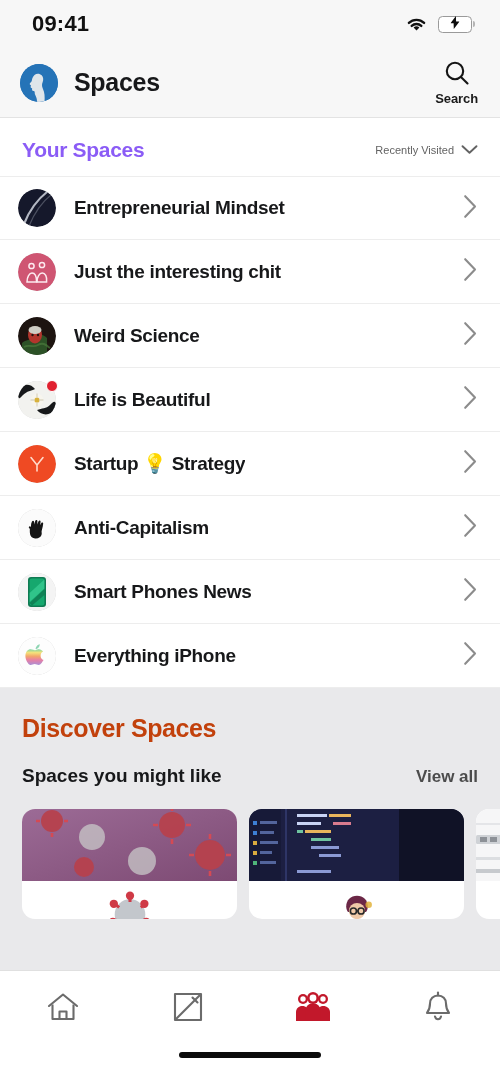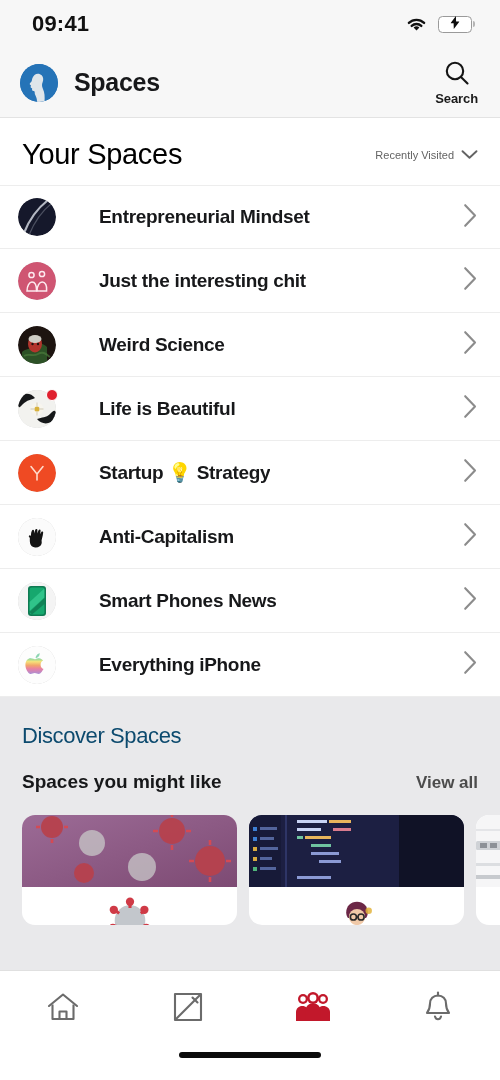--- a/index.html
+++ b/index.html
@@ -36,49 +36,49 @@
   }
   .avatar-me { width:38px; height:38px; border-radius:50%; background:#2573b7;
                position:relative; overflow:hidden; flex:0 0 38px; }
   .app-title { font-size:25px; font-weight:700; color:#17181a; margin-left:16px; letter-spacing:-.3px; }
   .search-btn { margin-left:auto; display:flex; flex-direction:column; align-items:center; gap:1px;text-align:right; }
   .search-label { font-size:13px; font-weight:700; color:#1a1a1a; letter-spacing:-.1px; }
 
   
   .your-spaces { padding:20px 22px 0 22px; background:#fff; }
   .ys-row { display:flex; align-items:center; justify-content:space-between; }
-  .ys-title { font-size:29px; font-weight:400; color:#000000; letter-spacing:-.3px; }
+  .ys-title { font-size:21px; font-weight:700; color:#8b5cf6; letter-spacing:-.3px; }
   .sort-ctl { display:flex; align-items:center; gap:7px; }
   .sort-label { font-size:11px; color:#636363; }
   .discover-pill {
     margin-top:14px; display:inline-flex; align-items:center; gap:9px;
     border:1.6px solid #4a5ae8; color:#4a5ae8; border-radius:22px;
     padding:8px 18px 8px 14px; background:#fff;
   }
   .discover-label { font-size:17px; color:#4a5ae8; font-weight:400; }
 
   
   .space-list { background:#fff; padding-top:14px; }
   .space-row {
     display:flex; align-items:center; height:64px;
-    padding:0 22px 0 18px; border-bottom:1px solid #ededed; background:#fff;gap:25px;
+    padding:0 22px 0 18px; border-bottom:1px solid #ededed; background:#fff;
   }
   .space-row:first-child { border-top:1px solid #ededed; }
   .sp-av-wrap { position:relative; width:38px; height:38px; flex:0 0 38px; }
   .sp-av { width:38px; height:38px; border-radius:50%; overflow:hidden; position:relative;
            background:#ddd; display:flex; align-items:center; justify-content:center; }
   .dot-badge { position:absolute; top:-1px; right:-2px; width:12px; height:12px;
                border-radius:50%; background:#e0202f; border:1.5px solid #fff; }
   .sp-name { margin-left:18px; font-size:19px; font-weight:700; color:#17181a; letter-spacing:-.3px;
              white-space:nowrap; overflow:hidden; }
   .chev { margin-left:auto; flex:0 0 auto; }
 
   
   .discover-sec { background:#e9e9eb; flex:1 1 auto; padding:26px 22px 0 22px; overflow:hidden; }
-  .ds-title { font-size:22px; font-weight:400; color:#0c4a6e; letter-spacing:-.4px; }
+  .ds-title { font-size:25px; font-weight:700; color:#c2410c; letter-spacing:-.4px; }
   .ds-sub-row { display:flex; align-items:baseline; justify-content:space-between; margin-top:22px;font-weight:bold; }
   .ds-sub { font-size:19px; color:#17181a; }
   .view-all { font-size:17px; color:#4c4c4c; }
   .card-strip { display:flex; gap:12px; margin-top:22px; }
   .dcard { flex:0 0 215px; background:#fff; border-radius:13px; overflow:hidden; position:relative; height:110px; }
   .dcard:last-child { flex:0 0 100px; }
   .dcard-cover { height:72px; width:100%; position:relative; overflow:hidden; }
   .dcard-av { position:absolute; left:50%; transform:translateX(-50%); bottom:-22px;
               width:60px; height:60px; border-radius:50%; background:#fff;
               border:3px solid #fff; overflow:hidden; display:flex; align-items:center; justify-content:center; }

